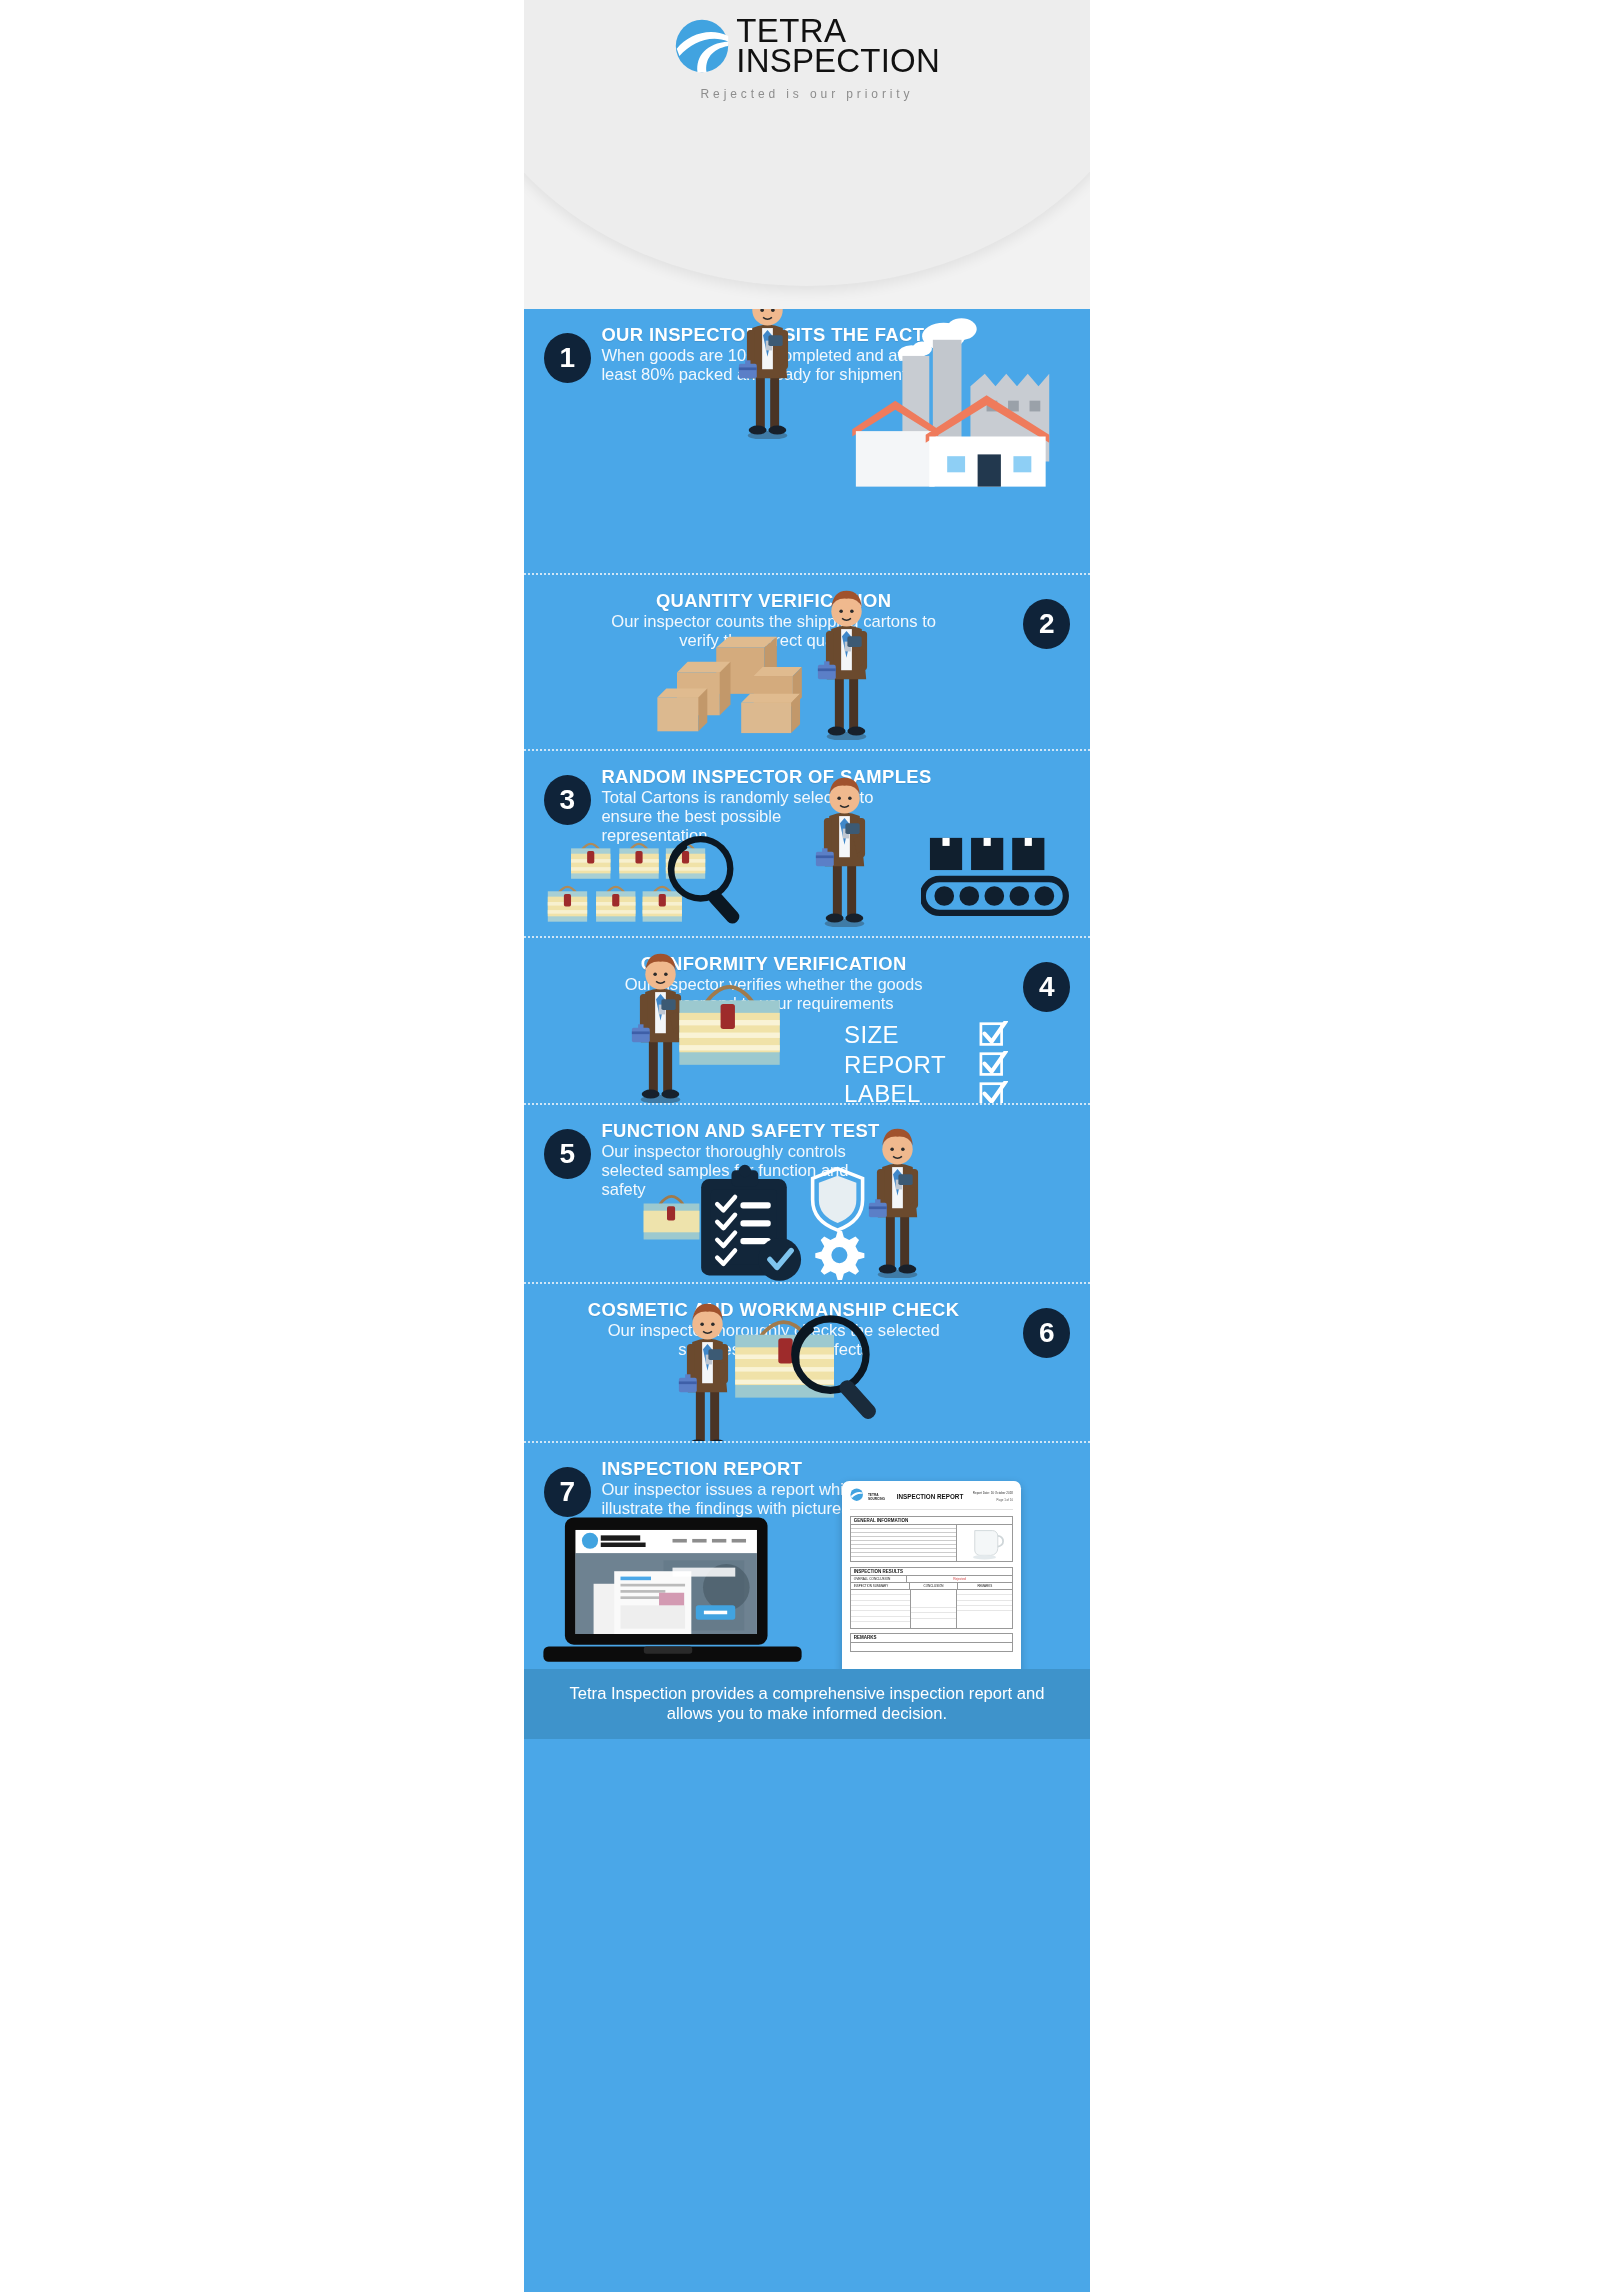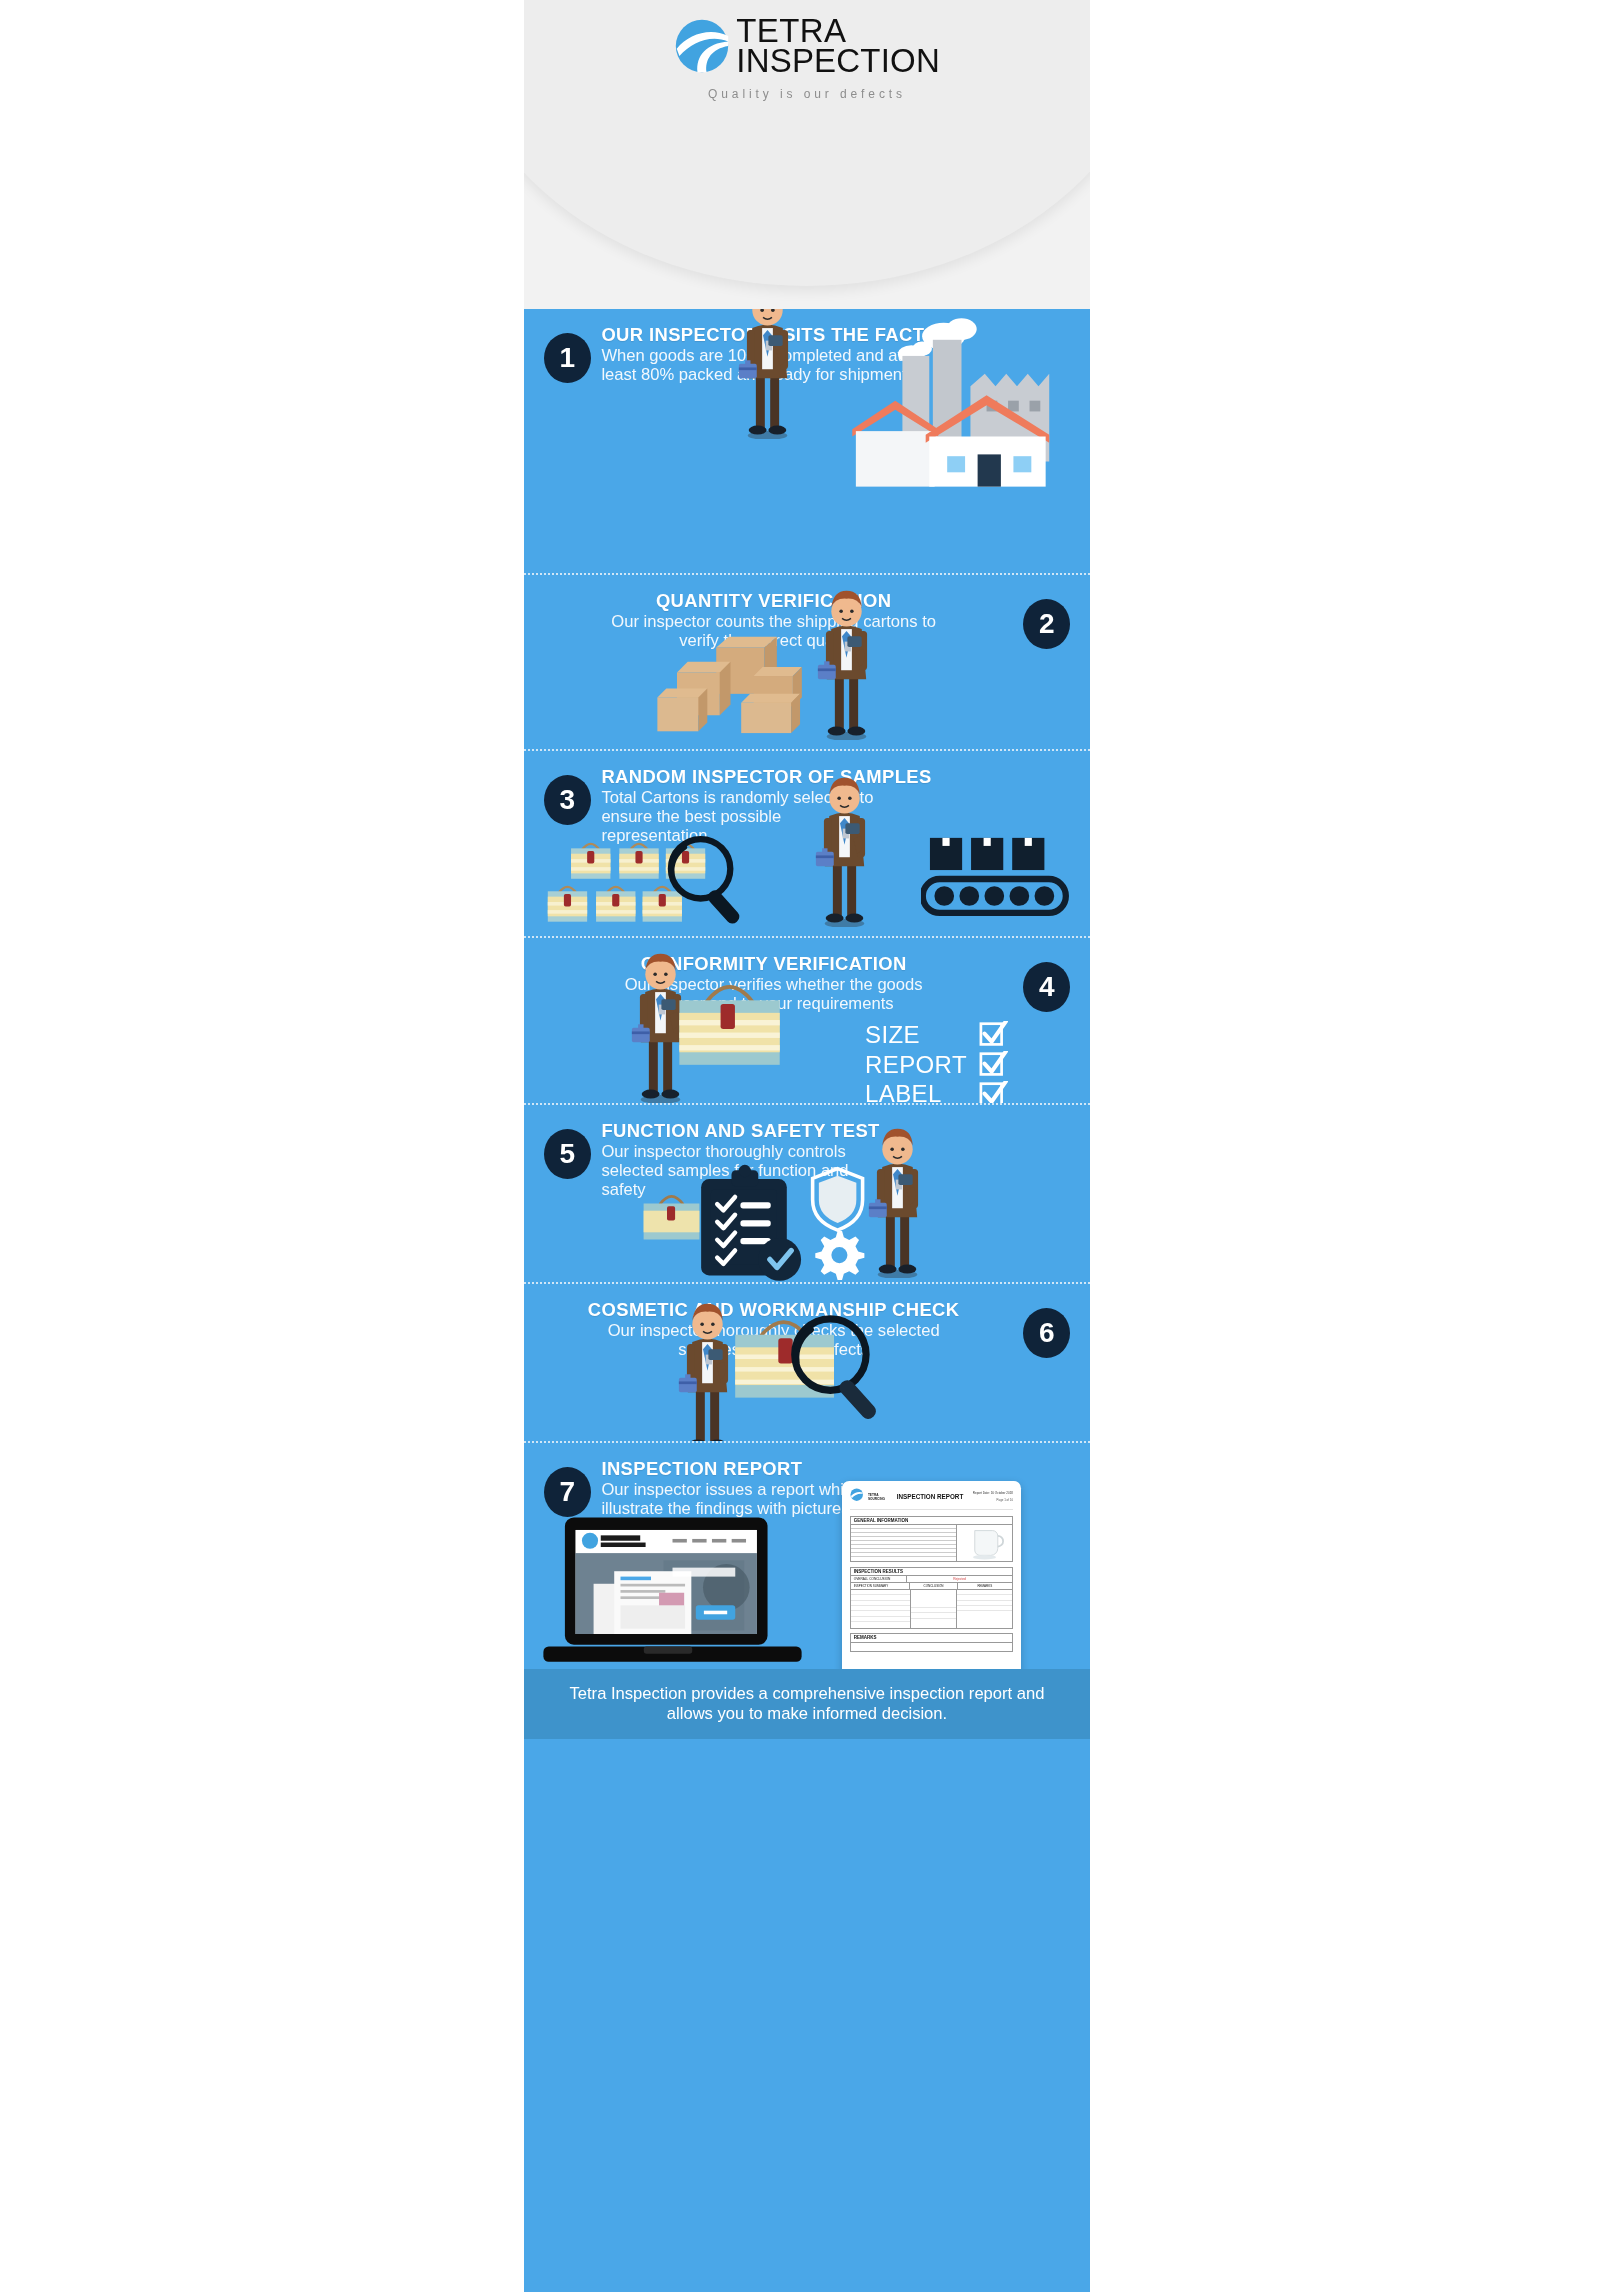--- a/index.html
+++ b/index.html
@@ -169,21 +169,21 @@
     text-align: center;
     font-family: "Liberation Sans", sans-serif;
   }
 
   
   .checklist {
     position: absolute;
     right: 82px; top: 7.2px;
     display: flex; flex-direction: column; gap: 1.8px;
   }
-  .check-row { display: flex; align-items: center; gap: 8px; }
+  .check-row { display: flex; align-items: center; gap: 29px; }
   .check-label {
     color: #ffffff; font-size: 24px; letter-spacing: 0.4px;
     width: 106px; font-family: "Liberation Sans", sans-serif;
   }
 
   
   .abs { position: absolute; }
 </style>
 </head>
 <body>
@@ -202,21 +202,21 @@
               <path d="M3 34 C16 18, 40 10, 60 20 L60 26 C40 18, 20 27, 6 42 Z" fill="#ffffff"></path>
               <path d="M6 46 C20 30, 40 24, 60 30 L60 34 C42 31, 24 39, 13 54 Z" fill="#ffffff" opacity="0.0"></path>
               <path d="M26 60 C24 42, 36 28, 60 26 L60 31 C42 34, 34 46, 36 60 Z" fill="#ffffff"></path>
             </svg>
           </span>
           <span class="logo-text">
             <span class="logo-l1">TETRA</span>
             <span class="logo-l2">INSPECTION</span>
           </span>
         </div>
-        <div class="logo-tag">Quality is our defects</div>
+        <div class="logo-tag">Rejected is our priority</div>
       </div>
 
     </div>
 
     <div class="step" style="height:266px;">
       <div class="step-head left">
         <div class="badge">1</div>
         <div class="head-text ta-left">
           <div class="step-title">OUR INSPECTOR VISITS THE FACTORY</div>
           <div class="step-desc" style="max-width:313px;">When goods are 100% completed and at least 80% packed and ready for shipment</div>

